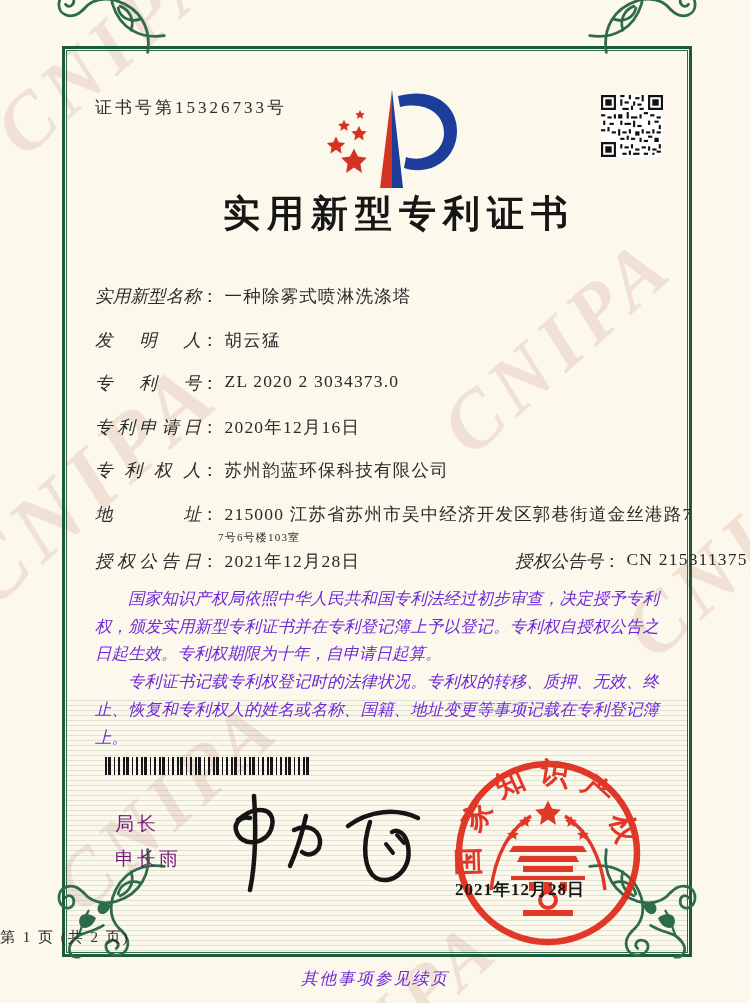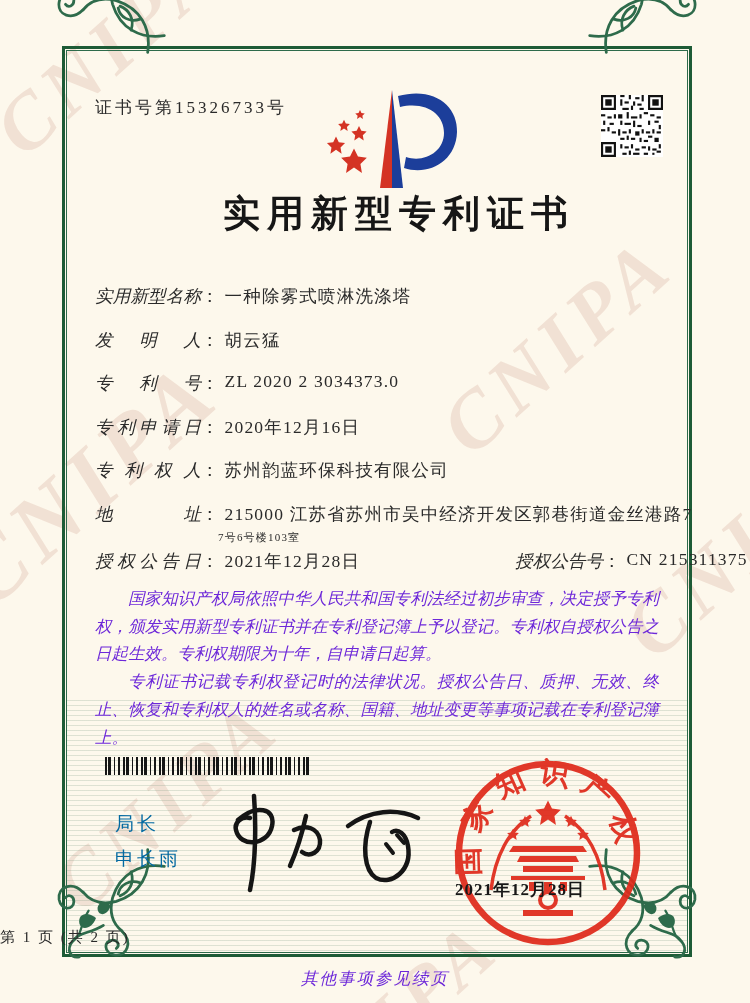--- a/index.html
+++ b/index.html
@@ -60,21 +60,21 @@
     position:absolute;left:105px;top:757px;width:207px;height:18px;z-index:5;
     background:repeating-linear-gradient(90deg,
       #161616 0 2px,rgba(0,0,0,0) 2px 3px,
       #161616 3px 6px,rgba(0,0,0,0) 6px 9px,
       #161616 9px 10px,rgba(0,0,0,0) 10px 13px,
       #161616 13px 15px,rgba(0,0,0,0) 15px 18px);
   }
   #signer{
     position:absolute;left:115px;top:806px;z-index:5;
     font-family:"Liberation Sans","DejaVu Sans",sans-serif;
-    font-size:19px;letter-spacing:3px;color:#0369a1;line-height:1.85;
+    font-size:19px;letter-spacing:3px;color:#701a75;line-height:1.85;
   }
   #signature{position:absolute;left:210px;top:782px;width:230px;height:120px;z-index:5;}
   #seal{position:absolute;left:453px;top:758px;width:190px;height:190px;z-index:6;opacity:0.93;}
   #seal-date{
     position:absolute;left:455px;top:878px;width:160px;z-index:7;
     font-size:17px;font-weight:bold;color:#171717;letter-spacing:1px;white-space:nowrap;
   }
   #page-indicator{
     position:absolute;left:0;top:928px;width:750px;text-align:left;
     font-size:15px;letter-spacing:2px;z-index:5;
@@ -248,21 +248,21 @@
 
   <div class="frow" style="top:549px;">
     <span class="flabel">授权公告日</span><span class="fcolon">：</span><span class="fvalue">2021年12月28日</span>
     <span class="fcol2">
       <span class="flabel">授权公告号</span><span class="fcolon">：</span><span class="fvalue">CN 215311375 U</span>
     </span>
   </div>
 
   <div id="paras">
     <p>国家知识产权局依照中华人民共和国专利法经过初步审查，决定授予专利权，颁发实用新型专利证书并在专利登记簿上予以登记。专利权自授权公告之日起生效。专利权期限为十年，自申请日起算。</p>
-    <p>专利证书记载专利权登记时的法律状况。授权公告日、质押、无效、终止、恢复和专利权人的姓名或名称、国籍、地址变更等事项记载在专利登记簿上。</p>
+    <p>专利证书记载专利权登记时的法律状况。专利权的转移、质押、无效、终止、恢复和专利权人的姓名或名称、国籍、地址变更等事项记载在专利登记簿上。</p>
   </div>
 
   <div id="barcode"></div>
 
   <div id="signer">
     <div>局长</div>
     <div>申长雨</div>
   </div>
 
   <svg id="signature" viewBox="0 0 230 120" fill="none" stroke="#151515" stroke-width="4.5" stroke-linecap="round">

